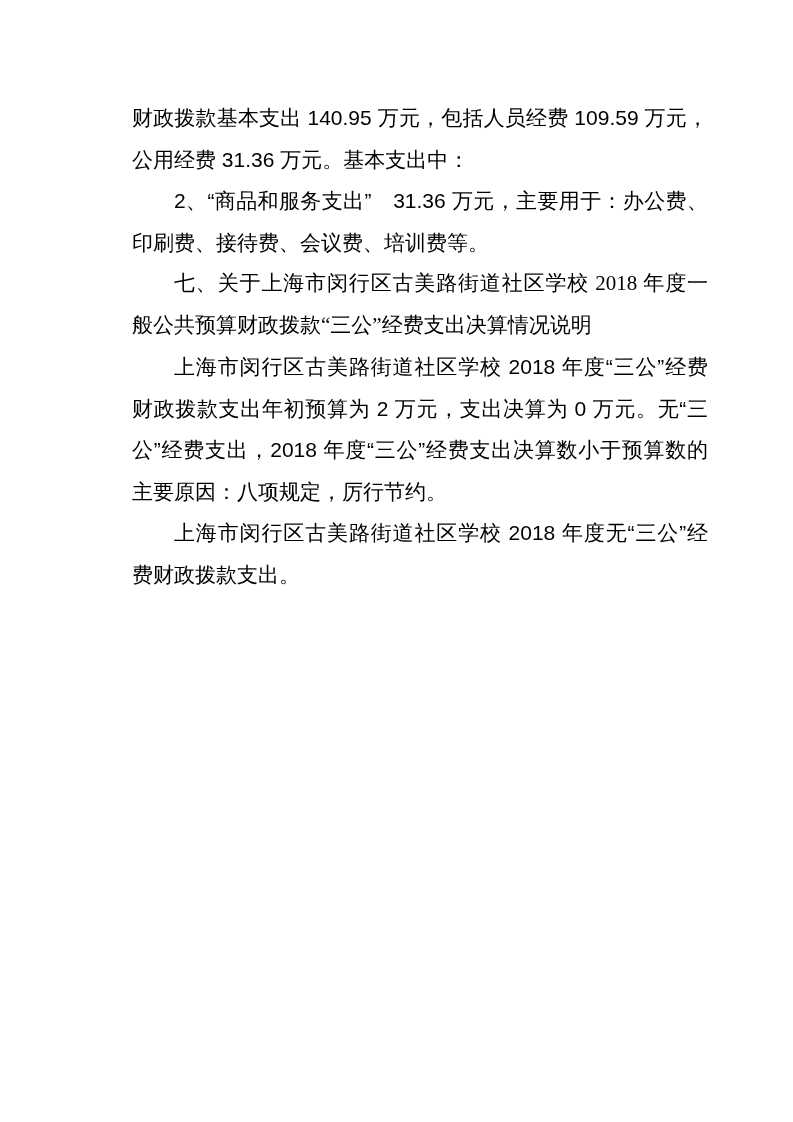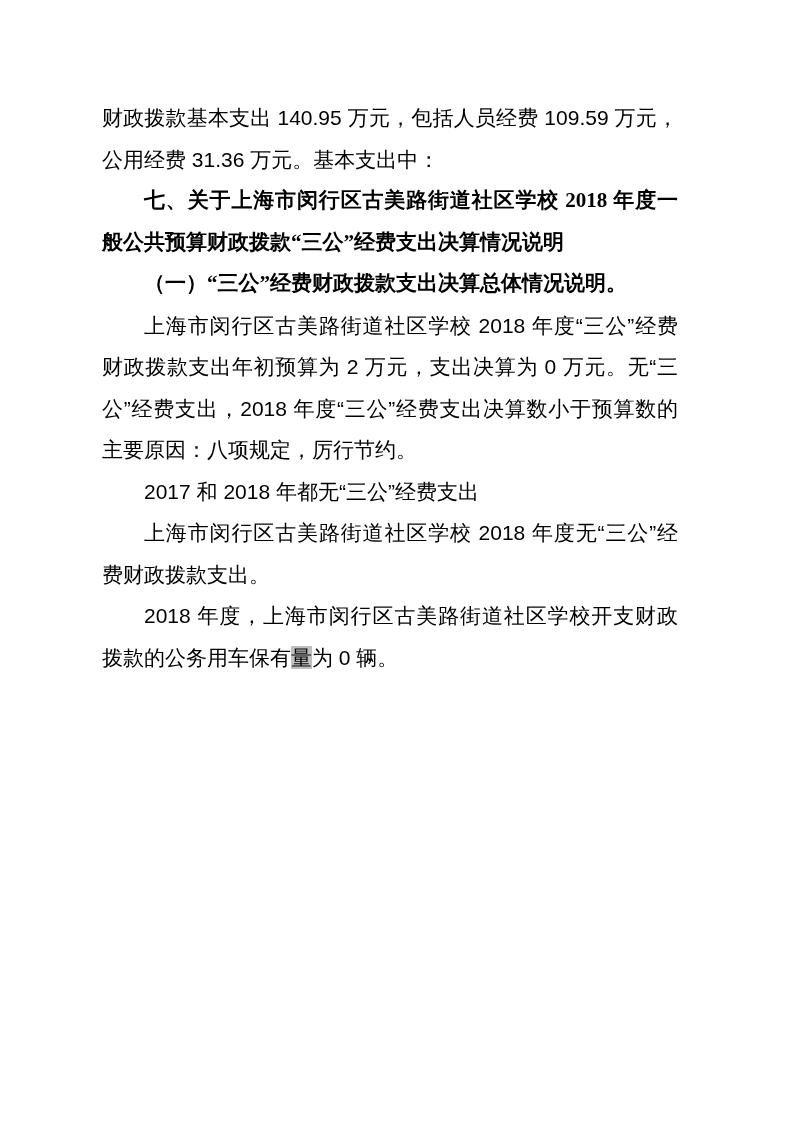--- a/index.html
+++ b/index.html
@@ -13,52 +13,50 @@
     overflow: hidden;
   }
   .page {
     position: relative;
     width: 793px;
     height: 1122px;
     background: var(--page-bg, #ffffff);
   }
   .content {
     position: absolute;
-    left: 102px;
+    left: 132px;
     top: 97px;
     width: 576px;
     color: var(--ink, #000000);
     font-family: "Liberation Sans", "DejaVu Sans", sans-serif;
     font-size: 21px;
     line-height: 41.5px;
     text-align: justify;
     text-justify: inter-ideograph;
     word-break: break-all;
   }
   p.para {
     margin: 0;
     padding: 0;
   }
   p.para.indent {
     text-indent: 42px;
   }
   p.para.heading {
     font-family: "Liberation Serif", "DejaVu Serif", serif;
-    font-weight: 700;
+    font-weight: 400;
   }
   span.highlight {
     background: var(--hl, #c0c0c0);
   }
 </style>
 </head>
 <body>
 
 <div class="page">
   <div class="content">
       <p class="para body"><span class="run">财政拨款基本支出 140.95 万元，包括人员经费 109.59 万元，公用经费 31.36 万元。基本支出中：</span></p>
+      <p class="para body indent"><span class="run">2、“商品和服务支出”　31.36 万元，主要用于：办公费、印刷费、接待费、会议费、培训费等。</span></p>
       <p class="para heading indent"><span class="run">七、关于上海市闵行区古美路街道社区学校 2018 年度一般公共预算财政拨款“三公”经费支出决算情况说明</span></p>
-      <p class="para heading indent"><span class="run">（一）“三公”经费财政拨款支出决算总体情况说明。</span></p>
       <p class="para body indent"><span class="run">上海市闵行区古美路街道社区学校 2018 年度“三公”经费财政拨款支出年初预算为 2 万元，支出决算为 0 万元。无“三公”经费支出，2018 年度“三公”经费支出决算数小于预算数的主要原因：八项规定，厉行节约。</span></p>
-      <p class="para body indent"><span class="run">2017 和 2018 年都无“三公”经费支出</span></p>
       <p class="para body indent"><span class="run">上海市闵行区古美路街道社区学校 2018 年度无“三公”经费财政拨款支出。</span></p>
-      <p class="para body indent"><span class="run">2018 年度，上海市闵行区古美路街道社区学校开支财政拨款的公务用车保有</span><span class="highlight">量</span><span class="run">为 0 辆。</span></p>
     </div>
 </div>
 
 </body></html>

